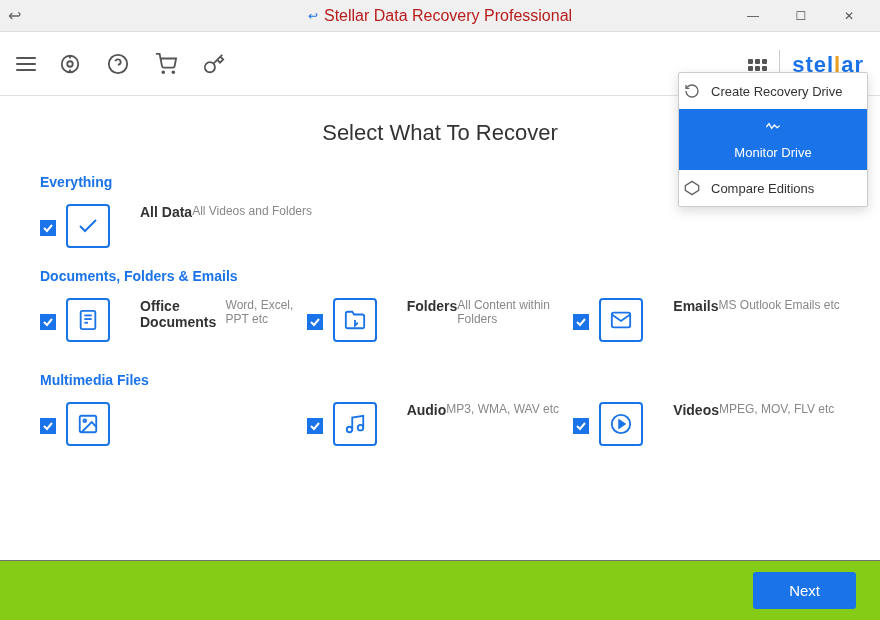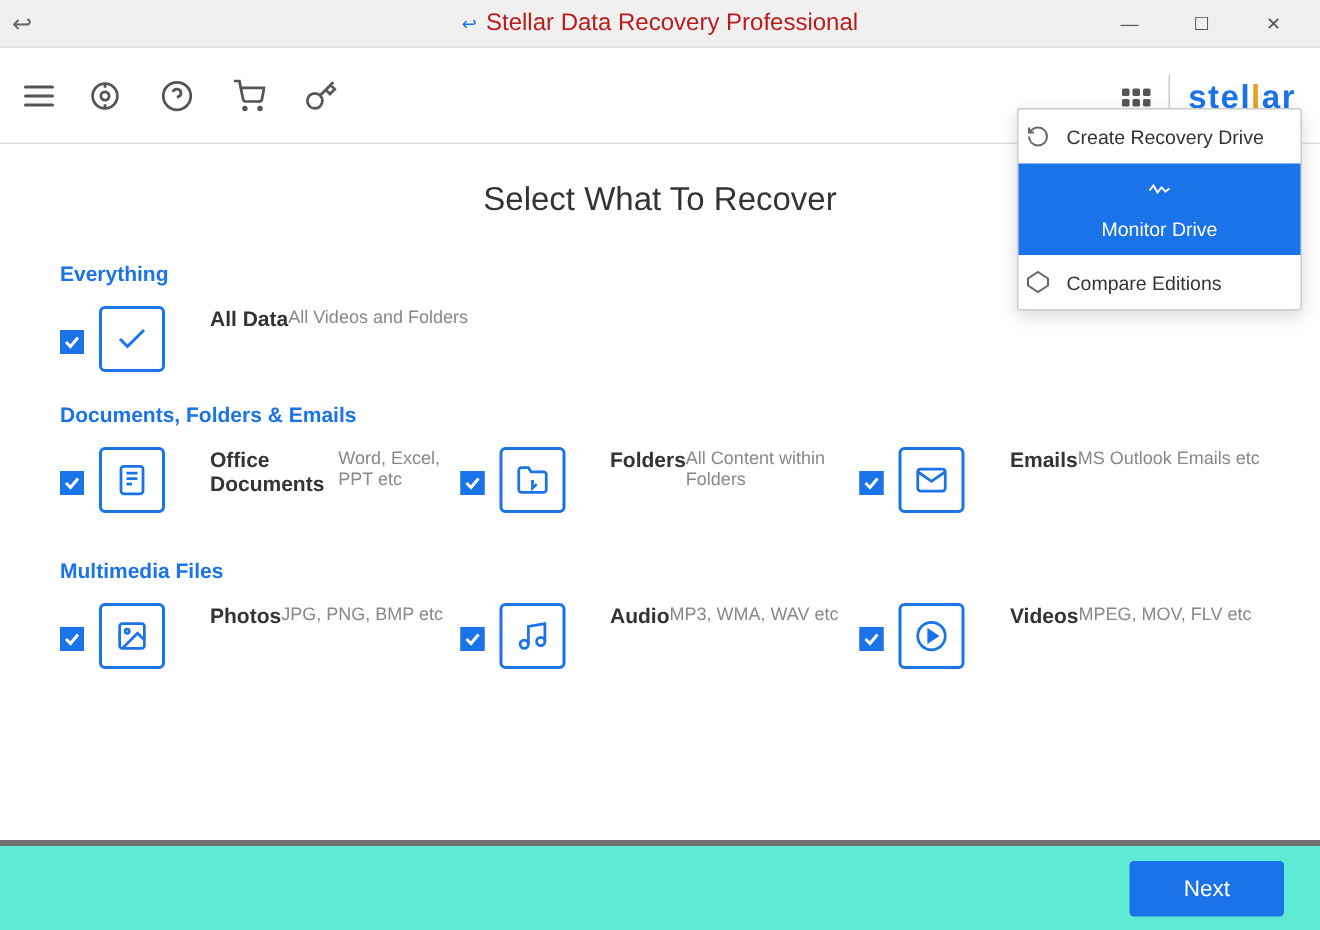--- a/index.html
+++ b/index.html
@@ -175,22 +175,22 @@
       gap: 8px 0;
       margin-bottom: 20px;
     }
     .section-everything { margin-bottom: 20px; }
     .section-docs { margin-bottom: 20px; }
     .section-multimedia { margin-bottom: 20px; }
 
     
     .footer {
       height: 60px;
-      background: #5eead4;
-      border-top: 4px solid #737373;
+      background: #84cc16;
+      border-top: 1px solid #737373;
       display: flex;
       align-items: center;
       justify-content: flex-end;
       padding: 0 24px;
     }
     .next-btn {
       background: #1a73e8;
       color: white;
       border: none;
       padding: 10px 36px;
@@ -419,24 +419,20 @@
               <polyline points="1,5 4,8 9,2" stroke="white" stroke-width="2" fill="none"></polyline>
             </svg>
         </div>
         <div class="item-icon-box">
           <svg width="22" height="22" viewBox="0 0 24 24" fill="none" stroke="#1a73e8" stroke-width="2">
             <rect x="3" y="3" width="18" height="18" rx="2"></rect>
             <circle cx="8.5" cy="8.5" r="1.5"></circle>
             <polyline points="21 15 16 10 5 21"></polyline>
           </svg>
         </div>
-        <div class="item-text">
-          <span class="item-name">Photos</span>
-          <span class="item-desc">JPG, PNG, BMP etc</span>
-        </div>
       </div>
 
       <div class="item-row">
         <div class="item-checkbox">
           <svg width="10" height="10" viewBox="0 0 10 10">
               <polyline points="1,5 4,8 9,2" stroke="white" stroke-width="2" fill="none"></polyline>
             </svg>
         </div>
         <div class="item-icon-box">
           <svg width="22" height="22" viewBox="0 0 24 24" fill="none" stroke="#1a73e8" stroke-width="2">

